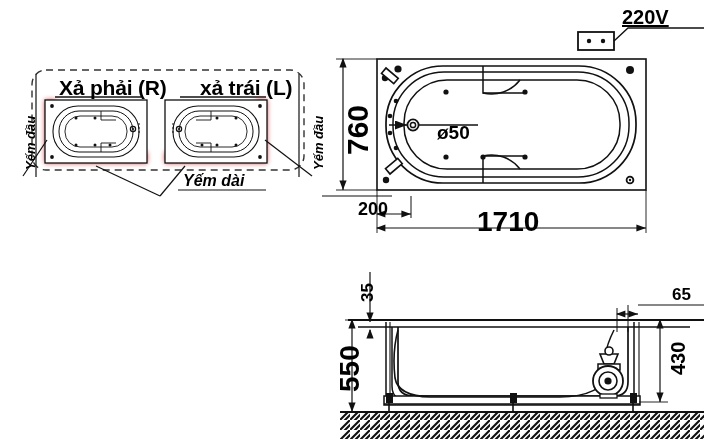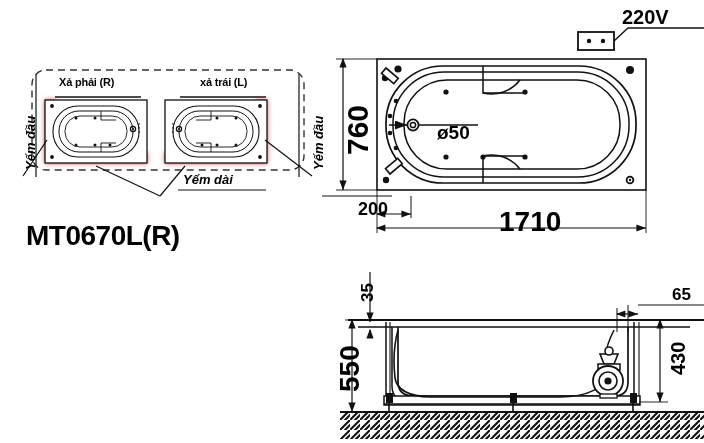--- a/index.html
+++ b/index.html
@@ -6,48 +6,48 @@
   body{
     width:704px;height:443px;position:relative;overflow:hidden;
     font-family:"Liberation Sans", sans-serif;color:#000;
   }
   .stage{position:absolute;left:0;top:0;width:704px;height:443px;}
   svg{display:block;position:absolute;left:0;top:0;}
   .txt{position:absolute;white-space:nowrap;font-family:"Liberation Sans", sans-serif;}
 
   
   #variant-title-r,#variant-title-l{
-    font-size:11px;font-weight:bold;letter-spacing:-0.2px;
+    font-size:21px;font-weight:bold;letter-spacing:-0.2px;
   }
   #variant-title-r{left:59px;top:76px;}
   #variant-title-l{left:184px;top:76px;margin-left:16px;}
 
   .ydau{
     font-size:13px;font-style:italic;font-weight:bold;
     transform-origin:0 0;
   }
   #yem-dau-left{left:23px;top:170px;transform:rotate(-90deg);}
   #yem-dau-right{left:311px;top:170px;transform:rotate(-90deg);}
-  #yem-dai{left:183px;top:172px;font-size:13px;font-style:italic;font-weight:bold;}
+  #yem-dai{left:183px;top:172px;font-size:16px;font-style:italic;font-weight:bold;}
 
   
   #model-name{
     left:26px;top:220px;font-size:28px;font-weight:bold;letter-spacing:-0.5px;
   }
   #model-desc{
     left:42px;top:264px;font-size:26px;font-weight:bold;letter-spacing:-0.5px;
   }
 
   
   .dim{font-weight:bold;}
   #dim-760{left:341px;top:155px;font-size:30px;transform-origin:0 0;transform:rotate(-90deg);}
-  #dim-1710{left:499px;top:206px;font-size:28px;}
+  #dim-1710{left:477px;top:206px;font-size:28px;}
   #dim-200{left:325px;top:199px;font-size:18px;margin-left:33px;}
   #dim-d50{left:437px;top:122px;font-size:19px;font-weight:bold;}
-  #label-220v{left:622px;top:6px;font-size:20px;font-weight:bold;}
+  #label-220v{left:622px;top:6px;font-size:20px;font-weight:bold;text-decoration:underline;}
   #dim-550{left:334px;top:392px;font-size:28px;transform-origin:0 0;transform:rotate(-90deg);}
   #dim-430{left:667px;top:375px;font-size:20px;transform-origin:0 0;transform:rotate(-90deg);}
   #dim-35{left:358px;top:302px;font-size:17px;transform-origin:0 0;transform:rotate(-90deg);}
   #dim-65{left:672px;top:285px;font-size:17px;text-align:right;}
 </style>
 </head>
 <body>
 
 <div class="stage">
 
@@ -280,21 +280,20 @@
     </g>
   </svg>
 
   <div class="txt" id="variant-title-r">Xả phải (R)</div>
   <div class="txt" id="variant-title-l">xả trái (L)</div>
 
   <div class="txt ydau" id="yem-dau-left">Yếm đầu</div>
   <div class="txt ydau" id="yem-dau-right">Yếm đầu</div>
   <div class="txt" id="yem-dai">Yếm dài</div>
 
-  <div class="txt" id="model-name">MT0670L(R)</div>
 
   <div class="txt dim" id="dim-760">760</div>
   <div class="txt dim" id="dim-1710">1710</div>
   <div class="txt dim" id="dim-200">200</div>
   <div class="txt dim" id="dim-d50">ø50</div>
   <div class="txt dim" id="label-220v">220V</div>
 
   <div class="txt dim" id="dim-550">550</div>
   <div class="txt dim" id="dim-430">430</div>
   <div class="txt dim" id="dim-35">35</div>

